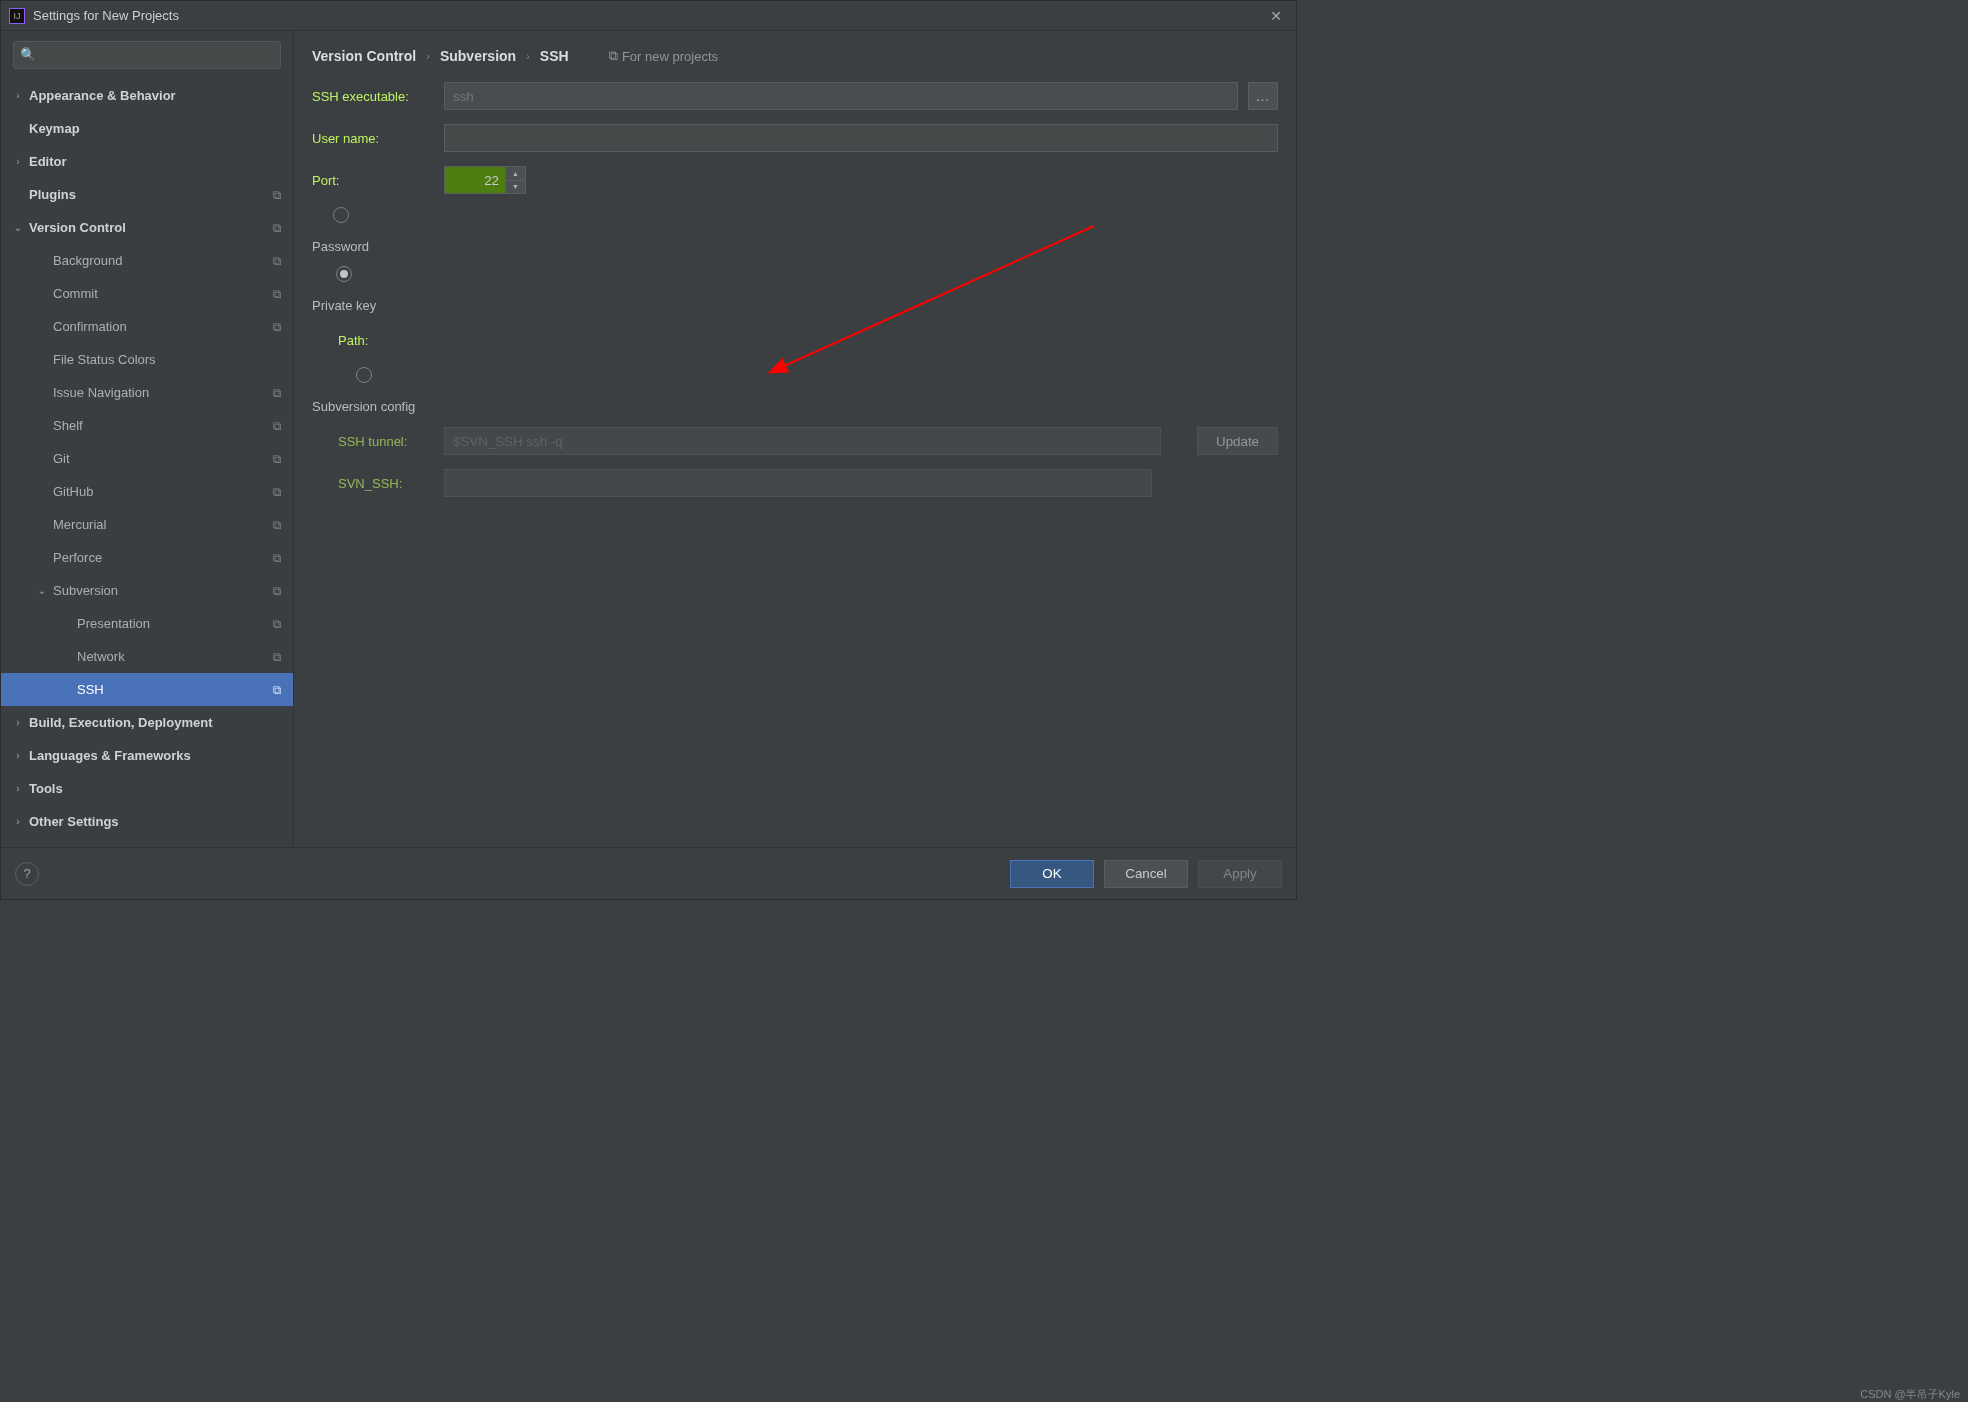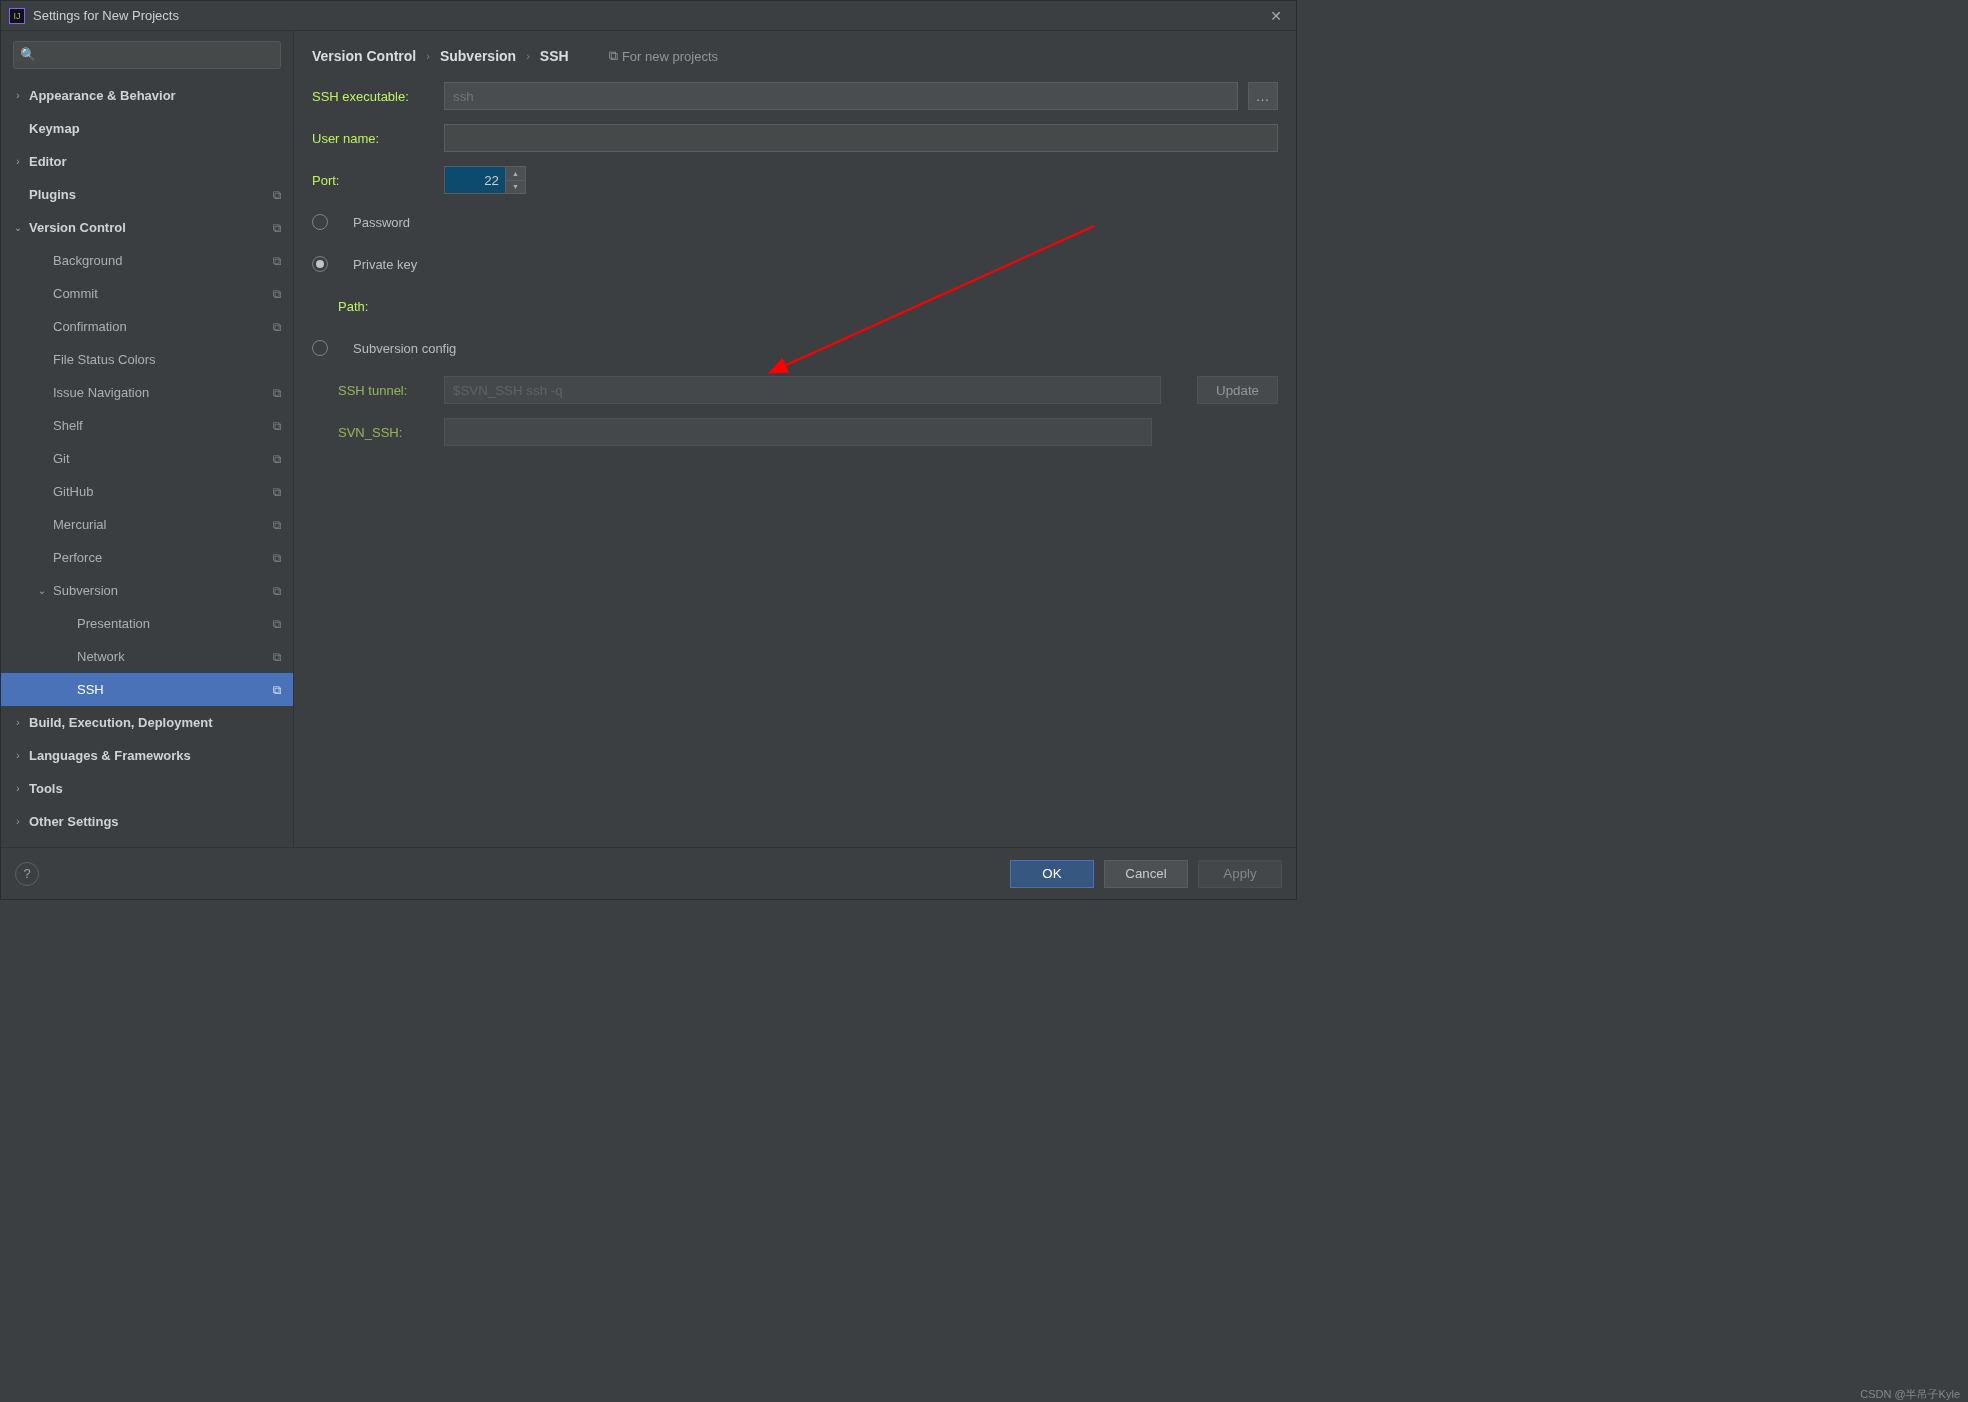--- a/index.html
+++ b/index.html
@@ -34,25 +34,25 @@
   .breadcrumb .sep { color: #7d8386; font-size: 11px; }
   .breadcrumb .hint { margin-left: 30px; color: #8f9598; font-size: 13px; display:flex; align-items:center; gap:4px;}
   .form { padding: 0 18px; display:flex; flex-direction:column; gap:12px; position:relative; }
   .row { display: flex; align-items: center; gap: 10px; min-height: 30px; }
   .row .lbl { width: 122px; color: #bef264; font-size: 13px; }
   .textinput { height: 28px; background: #45494a; border: 1px solid #5a5d5f; color: #ccc; padding: 0 8px; outline:none; }
   .textinput.disabled { background: #4a4d4f; color: #8c9193; }
   .textinput.w-full { flex: 1; }
   .browse-btn { width: 30px; height: 28px; background: #4c5052; border: 1px solid #5a5d5f; color: #a9afb3; display:flex; align-items:center; justify-content:center; cursor:pointer; font-size:14px; letter-spacing:1px;}
   .spinner { display: inline-flex; }
-  .spinner input { width: 62px; height: 28px; background: #0c4a6e; border: 1px solid #5a5d5f; color:#ccc; text-align: right; padding-right:6px; outline:none;}
+  .spinner input { width: 62px; height: 28px; background: #4d7c0f; border: 1px solid #5a5d5f; color:#ccc; text-align: right; padding-right:6px; outline:none;}
   .spinner .arrows { width: 20px; height: 28px; border: 1px solid #5a5d5f; border-left:none; background:#4c5052; display:flex; flex-direction:column; }
   .spinner .arrows span { flex:1; font-size:7px; display:flex; align-items:center; justify-content:center; color:#aab0b3; cursor:pointer;}
   .spinner .arrows span:first-child { border-bottom:1px solid #5a5d5f; }
-  .radio { display:flex; align-items:center; gap:25px; cursor:pointer; }
+  .radio { display:flex; align-items:center; gap:16px; cursor:pointer;flex-direction:column; }
   .radio .dot { width:16px; height:16px; border:1px solid #7a7f82; border-radius:50%; display:flex; align-items:center; justify-content:center; }
   .radio.selected .dot::after { content:""; width:8px; height:8px; background:#bfc4c7; border-radius:50%; }
   .sub { padding-left: 26px; }
   .sub .lbl { width: 96px; }
   .path-wrap { flex:1; position:relative; }
   .path-input { width:100%; height:30px; background:#45494a; border:2px solid #4a72b8; color:#cfd3d6; padding:0 30px 0 8px; outline:none; }
   .path-wrap .folder-icon { position:absolute; right:8px; top:7px; color:#868c8f; font-size:13px; }
   .update-btn { height:28px; padding: 0 18px; background:#4c5052; border:1px solid #5a5d5f; color:#bfc4c7; cursor:pointer; }
   .disabled-section .lbl, .disabled-section .textinput, .disabled-section .update-btn { opacity: 0.65; }
   .arrow-annot { position:absolute; left:160px; top:45px; pointer-events:none; }

